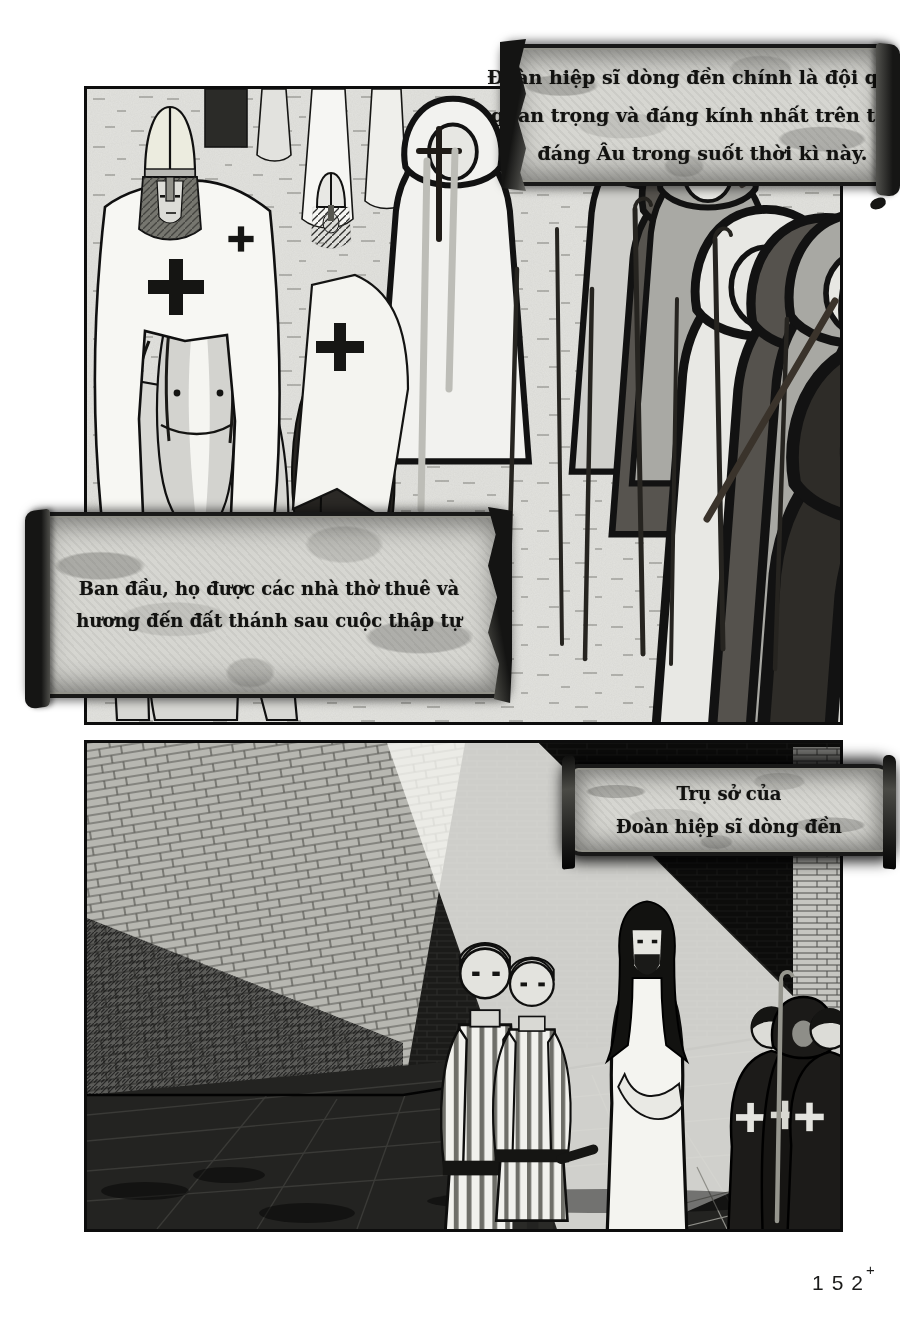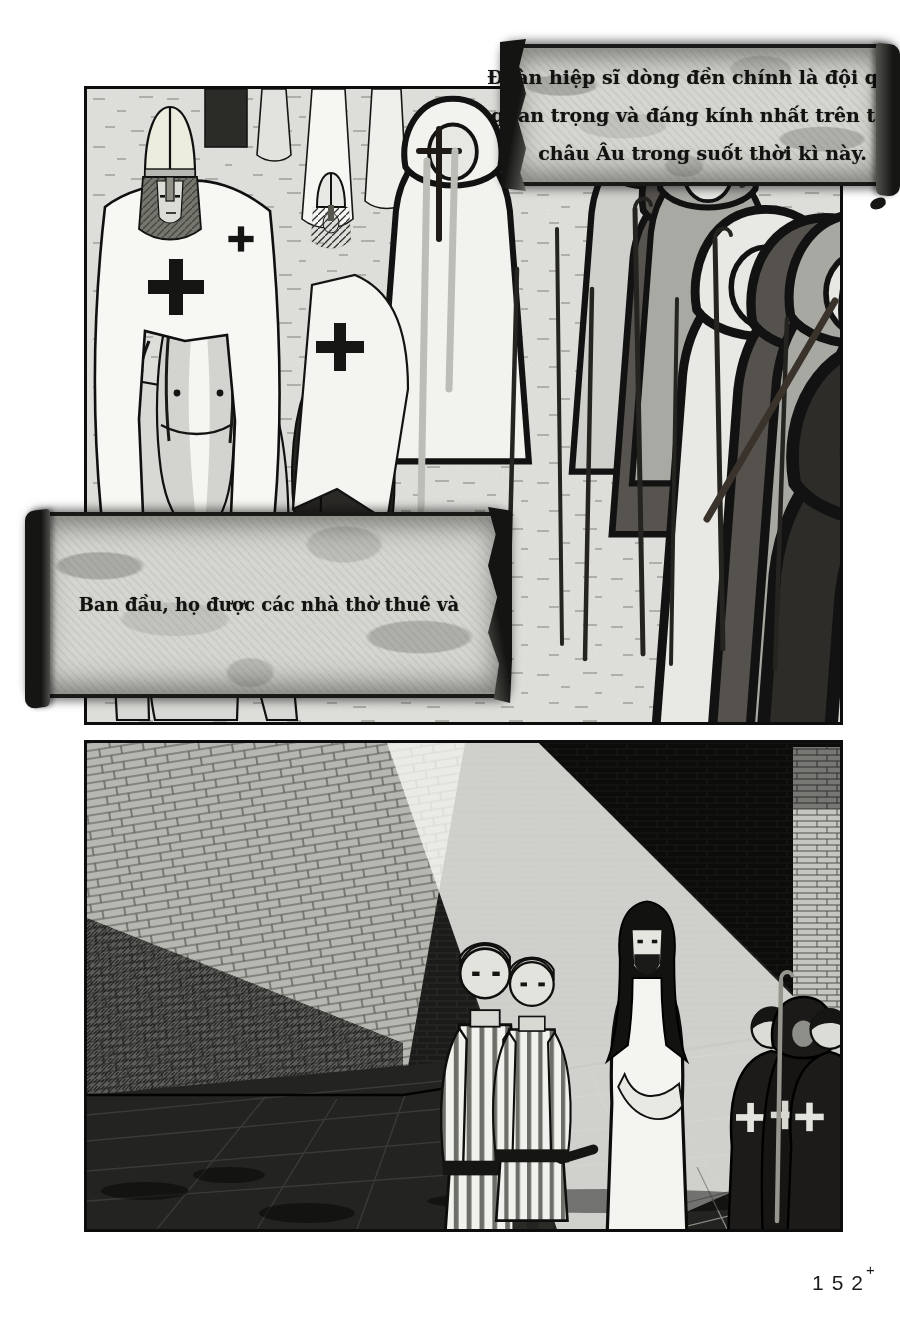--- a/index.html
+++ b/index.html
@@ -358,25 +358,30 @@
         <use href="#p2-hooded" transform="translate(698,226) scale(1.12)"></use>
         <path d="M694,238 L690,478" stroke="#96968e" stroke-width="4.5" stroke-linecap="round" fill="none"></path>
         <path d="M694,238 C693,228 704,226 706,234" stroke="#96968e" stroke-width="4" fill="none"></path>
       </g>
     </svg>
   </section>
 
   <div class="banner" id="banner1">
     <div class="cap-line">Đoàn hiệp sĩ dòng đền chính là đội quân</div>
     <div class="cap-line">quan trọng và đáng kính nhất trên toàn</div>
-    <div class="cap-line">châu Âu trong suốt thời kì này.</div>
+    <div class="cap-line">đáng Âu trong suốt thời kì này.</div>
   </div>
 
   <div class="banner" id="banner2">
     <div class="cap-line">Ban đầu, họ được các nhà thờ thuê và</div>
+    <div class="cap-line">hương đến đất thánh sau cuộc thập tự</div>
   </div>
 
+  <div class="banner" id="banner3">
+    <div class="cap-line">Trụ sở của</div>
+    <div class="cap-line">Đoàn hiệp sĩ dòng đền</div>
+  </div>
 
   <div class="ink-smudge"></div>
 
   <div class="page-number"><span>152</span><sup>+</sup></div>
 
 </div>
 
 </body></html>

